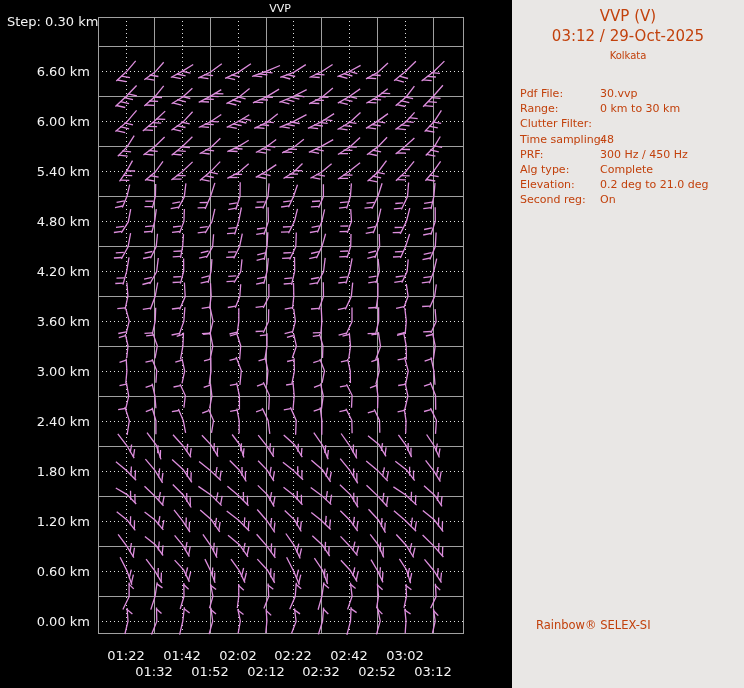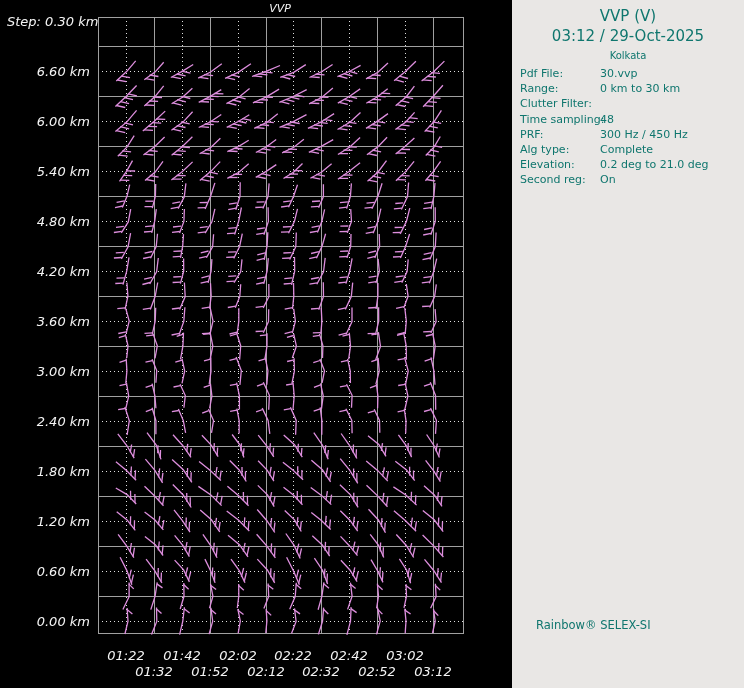--- a/index.html
+++ b/index.html
@@ -1,28 +1,28 @@
 <!DOCTYPE html>
 <html><head>
 <meta charset="utf-8">
 <style>
   html,body{margin:0;padding:0;}
   body{
     width:744px;height:688px;background:#000000;
     font-family:"DejaVu Sans",sans-serif;
     display:flex;overflow:hidden;
   }
-  .chart-side{width:512px;height:548px;position:relative;background:#4d7c0f;font-style:italic;}
+  .chart-side{width:512px;height:548px;position:relative;background:#4d7c0f;}
   .panel{
     width:232px;height:688px;box-sizing:border-box;position:relative;
-    background:#e9e7e5;color:#0f766e;
+    background:#e9e7e5;color:#c2410c;
   }
   .panel-title{text-align:center;padding-top:6px;font-size:15px;line-height:20px;}
   .panel-title .t3{font-size:10px;}
-  .fields{margin-top:0;padding-left:8px;font-size:11px;line-height:15.2px;}
+  .fields{margin-top:20px;padding-left:8px;font-size:11px;line-height:15.2px;}
   .field-row{display:grid;grid-template-columns:80px auto;}
   .field-label{white-space:nowrap;}
   .field-value{white-space:nowrap;}
   .footer{position:absolute;left:24px;top:618px;font-size:11.5px;}
   svg text{font-family:"DejaVu Sans",sans-serif;}
 </style>
 </head>
 <body>
 
 <div class="chart-side">

